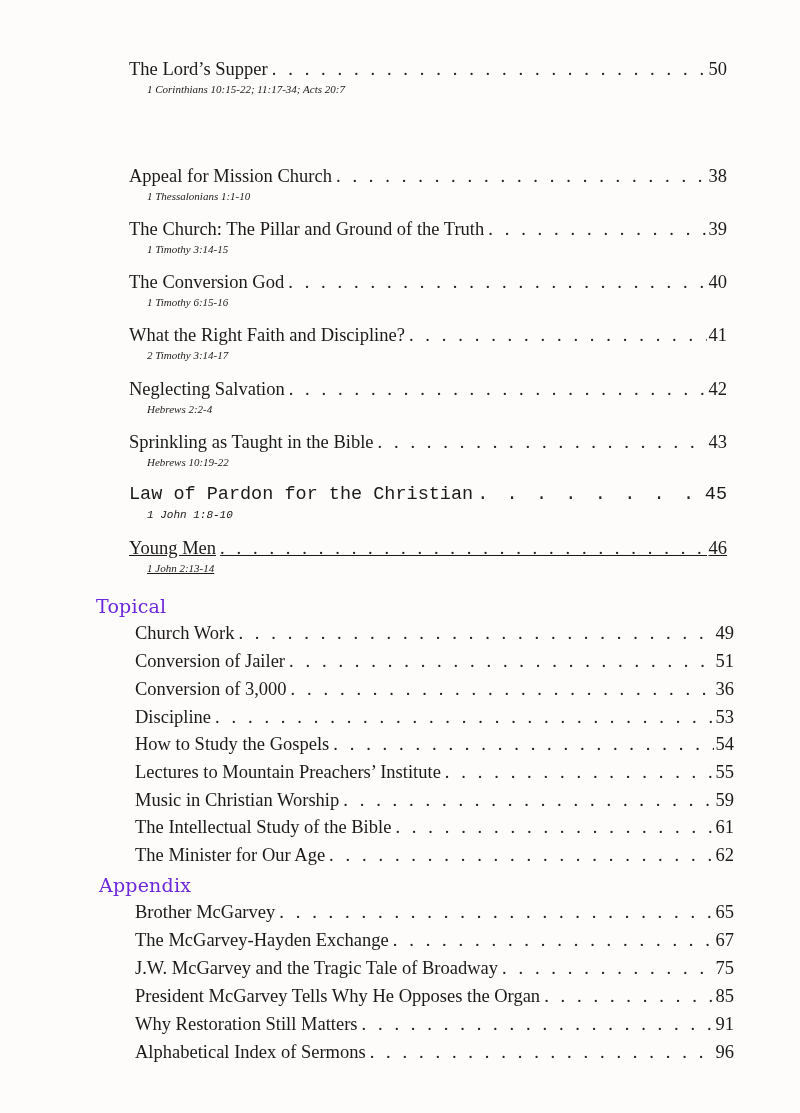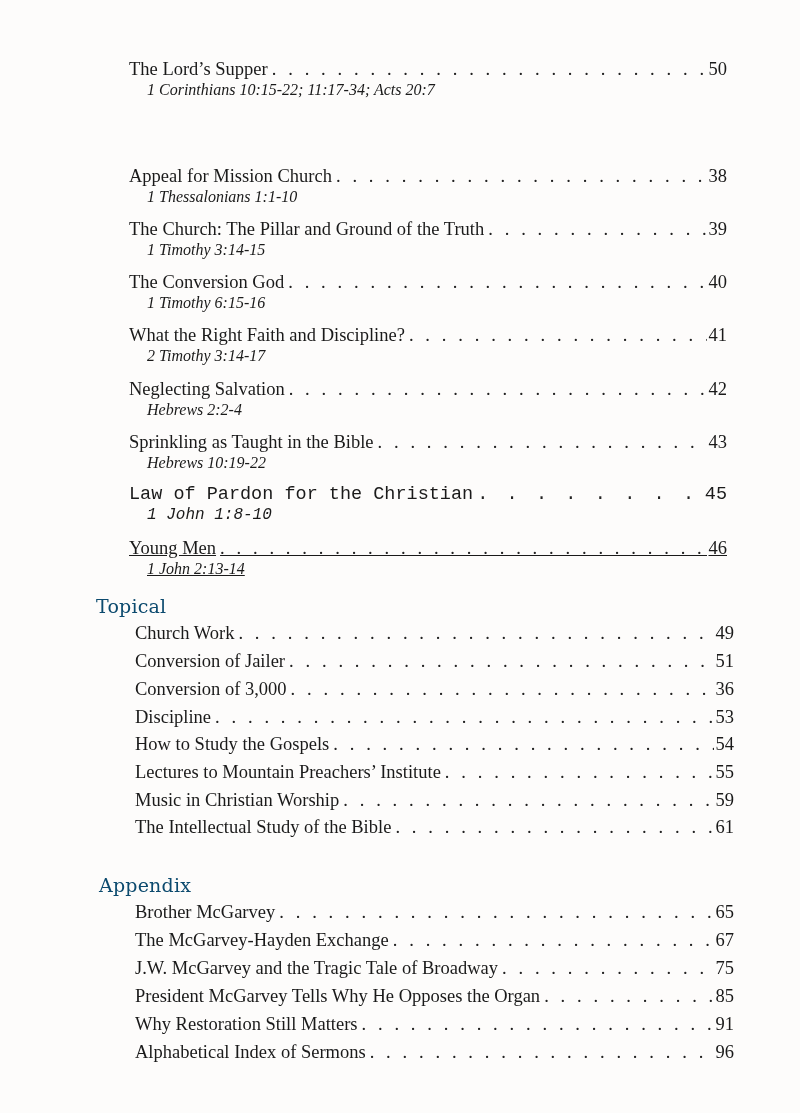--- a/index.html
+++ b/index.html
@@ -49,33 +49,33 @@
     .leader::before {
       content: ". . . . . . . . . . . . . . . . . . . . . . . . . . . . . . . . . . . . . . . . . . . . . . . . . . . . . . . . . . . . . . . . . . . . . . . . . . . . . . . . . . . . . . . . . . . . . . . . . . . . . . . . . . . . . . . . . . . . . . . . . . . . .";
     }
     .page-num {
       flex: 0 0 auto;
       padding-left: 2px;
       text-align: right;
     }
     .scripture {
       font-style: italic;
-      font-size: 16px;
+      font-size: 11px;
       line-height: 19px;
       padding-left: 18px;
       white-space: nowrap;
     }
     
     .section-heading {
       position: absolute;
       font-family: "DejaVu Serif", "Liberation Serif", serif;
       font-size: 19px;
       line-height: 24px;
       letter-spacing: 0.2px;
-      color: #0c4a6e;
+      color: #6d28d9;
     }
     
     .simple {
       position: absolute;
       left: 135px;
       width: 599px;
     }
   </style>
 </head>
 <body>
@@ -223,20 +223,27 @@
   </div>
 
   <div class="simple" style="top:816px;">
     <div class="entry-line">
       <span class="entry-title">The Intellectual Study of the Bible</span>
       <span class="leader"></span>
       <span class="page-num">61</span>
     </div>
   </div>
 
+  <div class="simple" style="top:844px;">
+    <div class="entry-line">
+      <span class="entry-title">The Minister for Our Age</span>
+      <span class="leader"></span>
+      <span class="page-num">62</span>
+    </div>
+  </div>
 
   <div class="section-heading" style="left:99px; top:873px;">Appendix</div>
 
   <div class="simple" style="top:901px;">
     <div class="entry-line">
       <span class="entry-title">Brother McGarvey</span>
       <span class="leader"></span>
       <span class="page-num">65</span>
     </div>
   </div>

